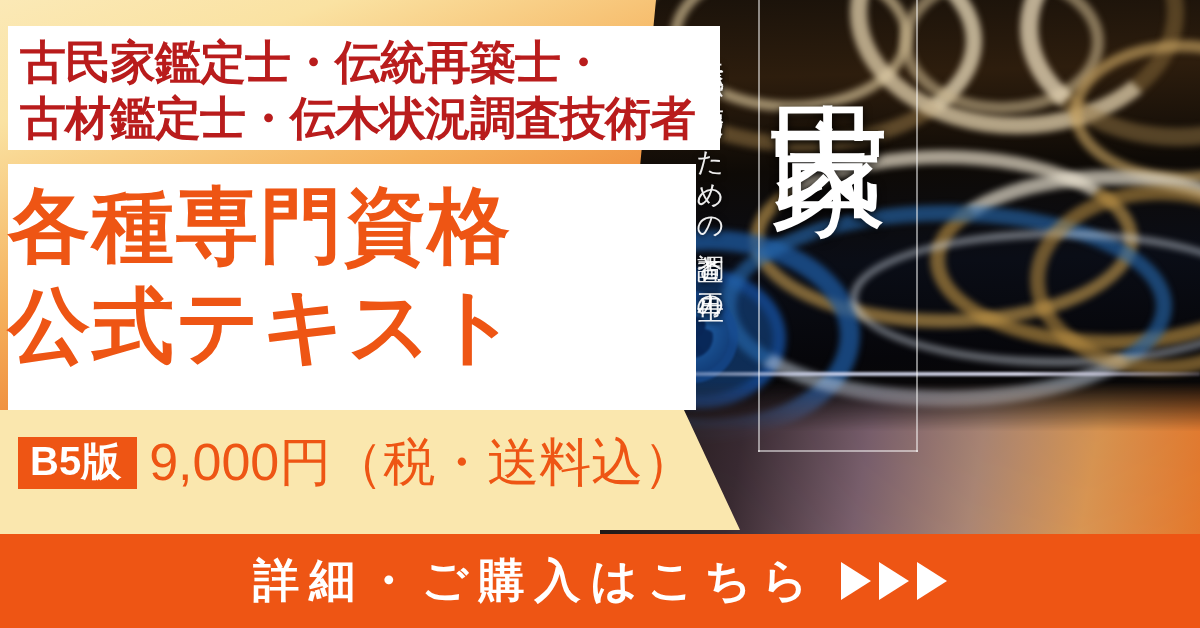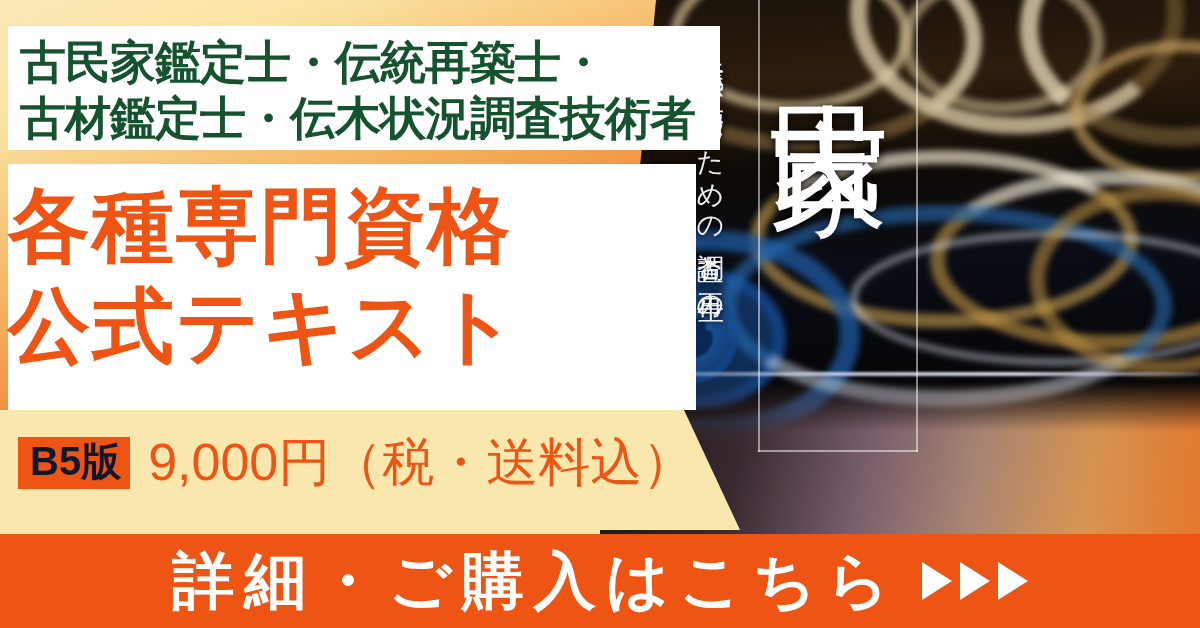--- a/index.html
+++ b/index.html
@@ -96,52 +96,52 @@
   .panel{position:absolute;background:#ffffff;}
   .panel-top{left:8px;top:26px;width:712px;height:124px;}
   .panel-main{
     left:8px;top:164px;width:688px;height:246px;
     clip-path:polygon(0 0, 630px 0, 688px 0, 688px 100px, 688px 246px, 0 246px);
   }
 
   
   .headline{
     position:absolute;left:20px;top:34px;width:700px;
-    color:#14532d;font-weight:700;font-size:46px;line-height:1.22;
+    color:#b91c1c;font-weight:700;font-size:46px;line-height:1.22;
     letter-spacing:-1px;white-space:nowrap;
   }
   .headline div{display:block;}
 
   .bigtitle{
     position:absolute;left:8px;top:176px;width:690px;
     color:#EE5514;font-weight:700;font-size:82px;line-height:1.22;
     letter-spacing:2px;
   }
   .bigtitle .l1{display:block;text-align:left;}
   .bigtitle .l2{display:block;text-align:left;padding-right:34px;}
 
   
   .price-row{position:absolute;left:18px;top:428px;display:flex;align-items:center;}
   .badge{
-    background:#EE5514;color:#0f172a;font-weight:700;font-size:40px;
-    padding:4px 9px 8px 12px;line-height:1.0;letter-spacing:0px;
+    background:#EE5514;color:#ffffff;font-weight:700;font-size:40px;
+    padding:4px 16px 8px 12px;line-height:1.0;letter-spacing:0px;
     display:inline-block;
   }
   .price{
-    margin-left:18px;color:#EE5514;font-size:52px;font-weight:400;
+    margin-left:12px;color:#EE5514;font-size:52px;font-weight:400;
     letter-spacing:0px;white-space:nowrap;
   }
 
   
   .cta{
     position:absolute;left:0;bottom:0;width:1200px;height:94px;
     background:#EE5514;display:flex;align-items:center;justify-content:center;
   }
   .cta-text{
-    color:#ffffff;font-weight:700;font-size:62px;letter-spacing:10px;
+    color:#ffffff;font-weight:700;font-size:46px;letter-spacing:10px;
     white-space:nowrap;
   }
   .arrows{display:flex;align-items:center;margin-left:22px;gap:8px;}
   .arrow{
     width:0;height:0;border-left:30px solid #ffffff;
     border-top:19px solid transparent;border-bottom:19px solid transparent;
   }
 </style>
 </head>
 <body>

